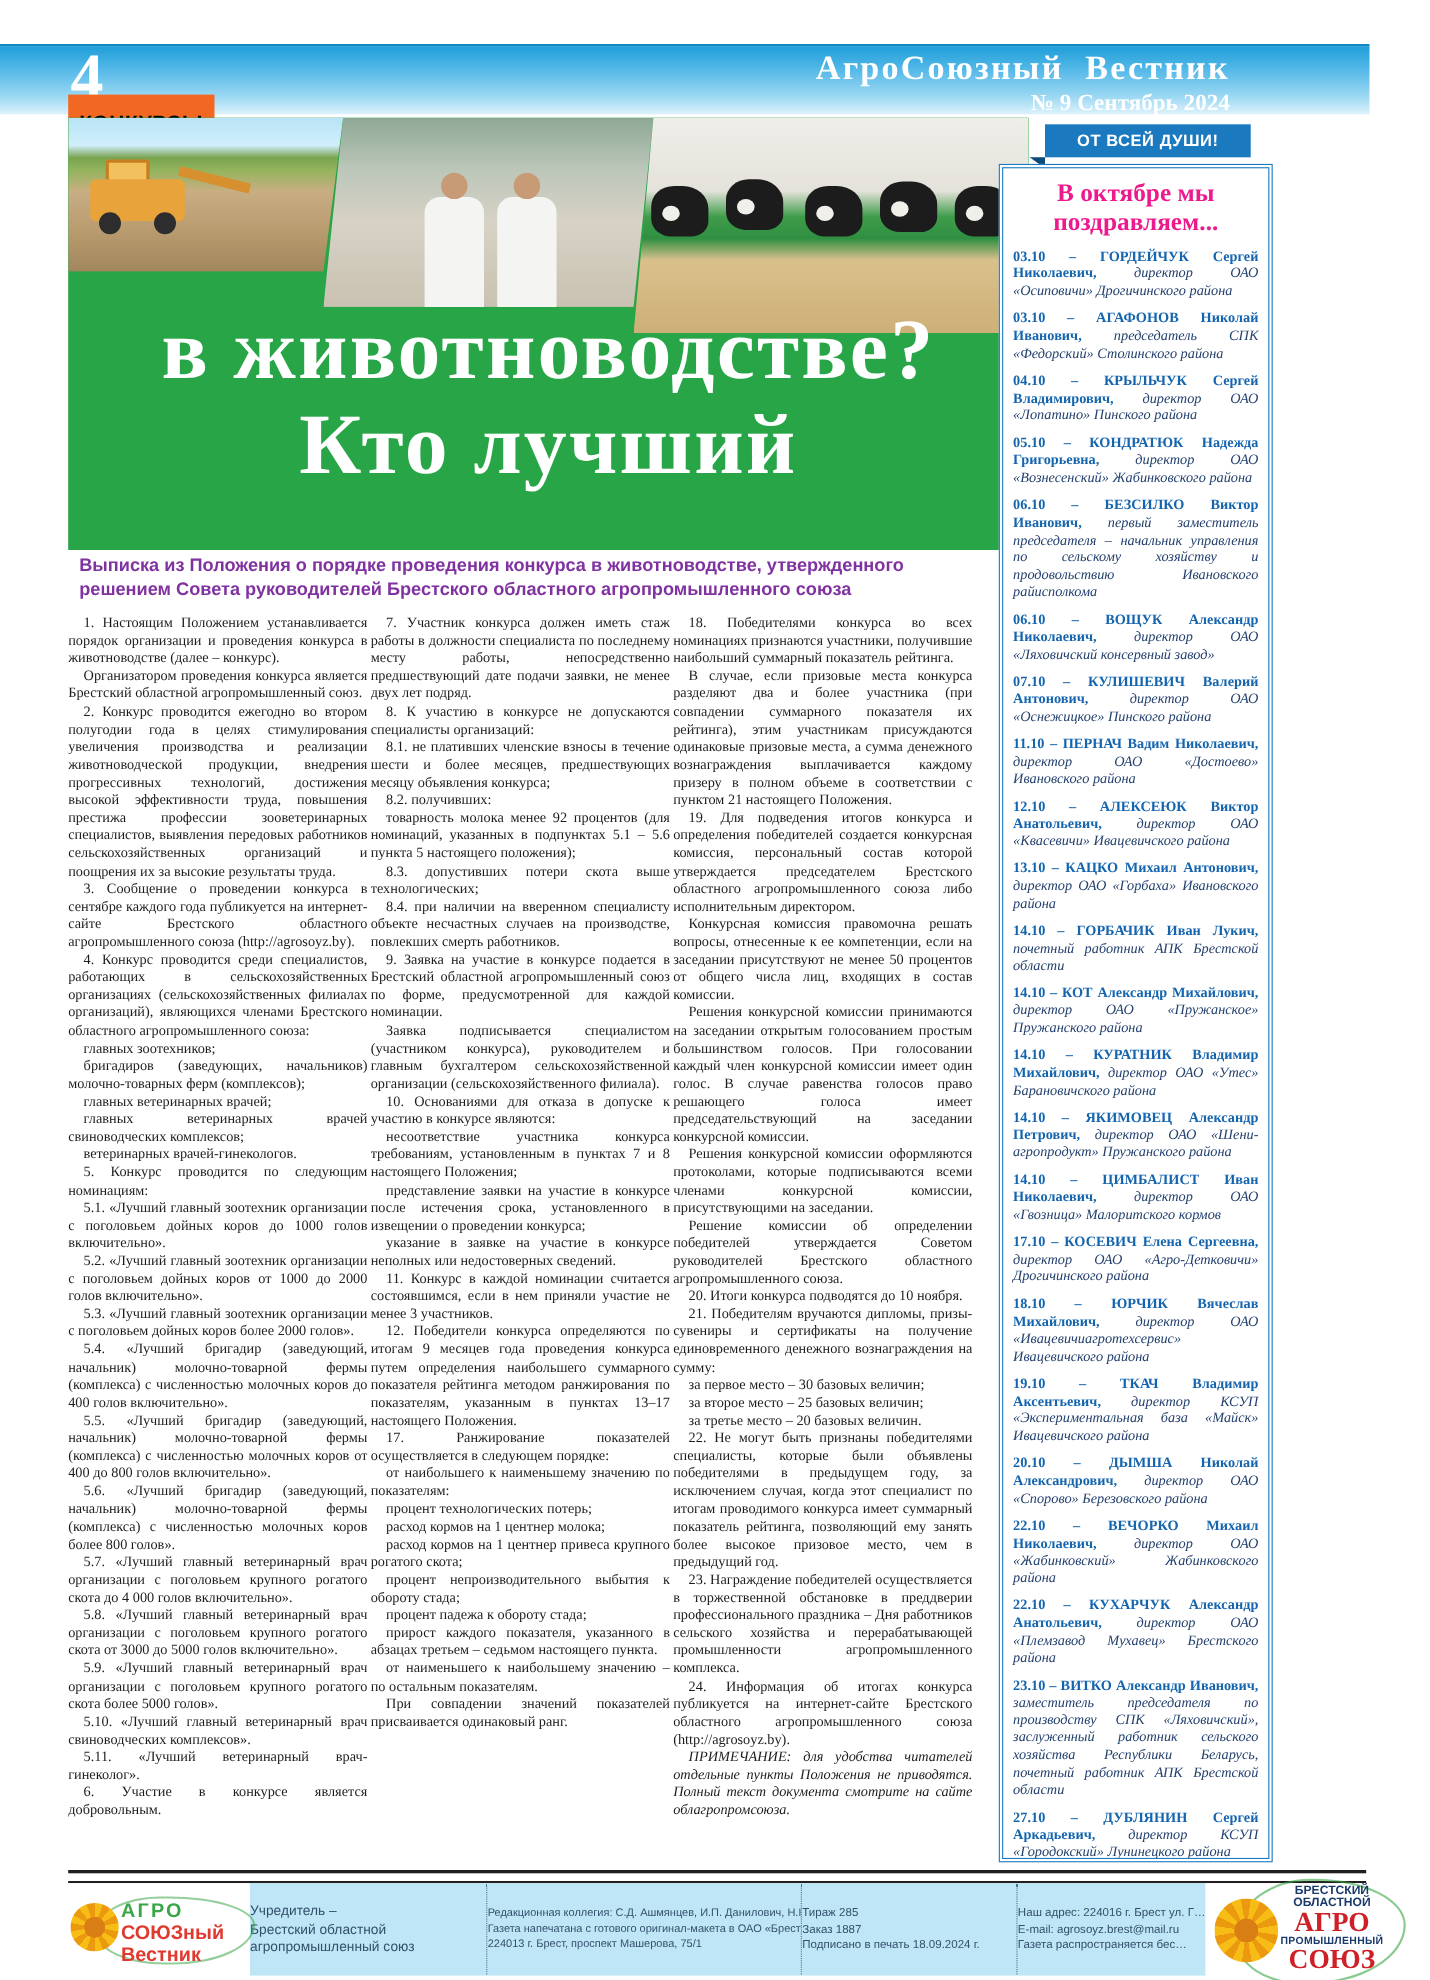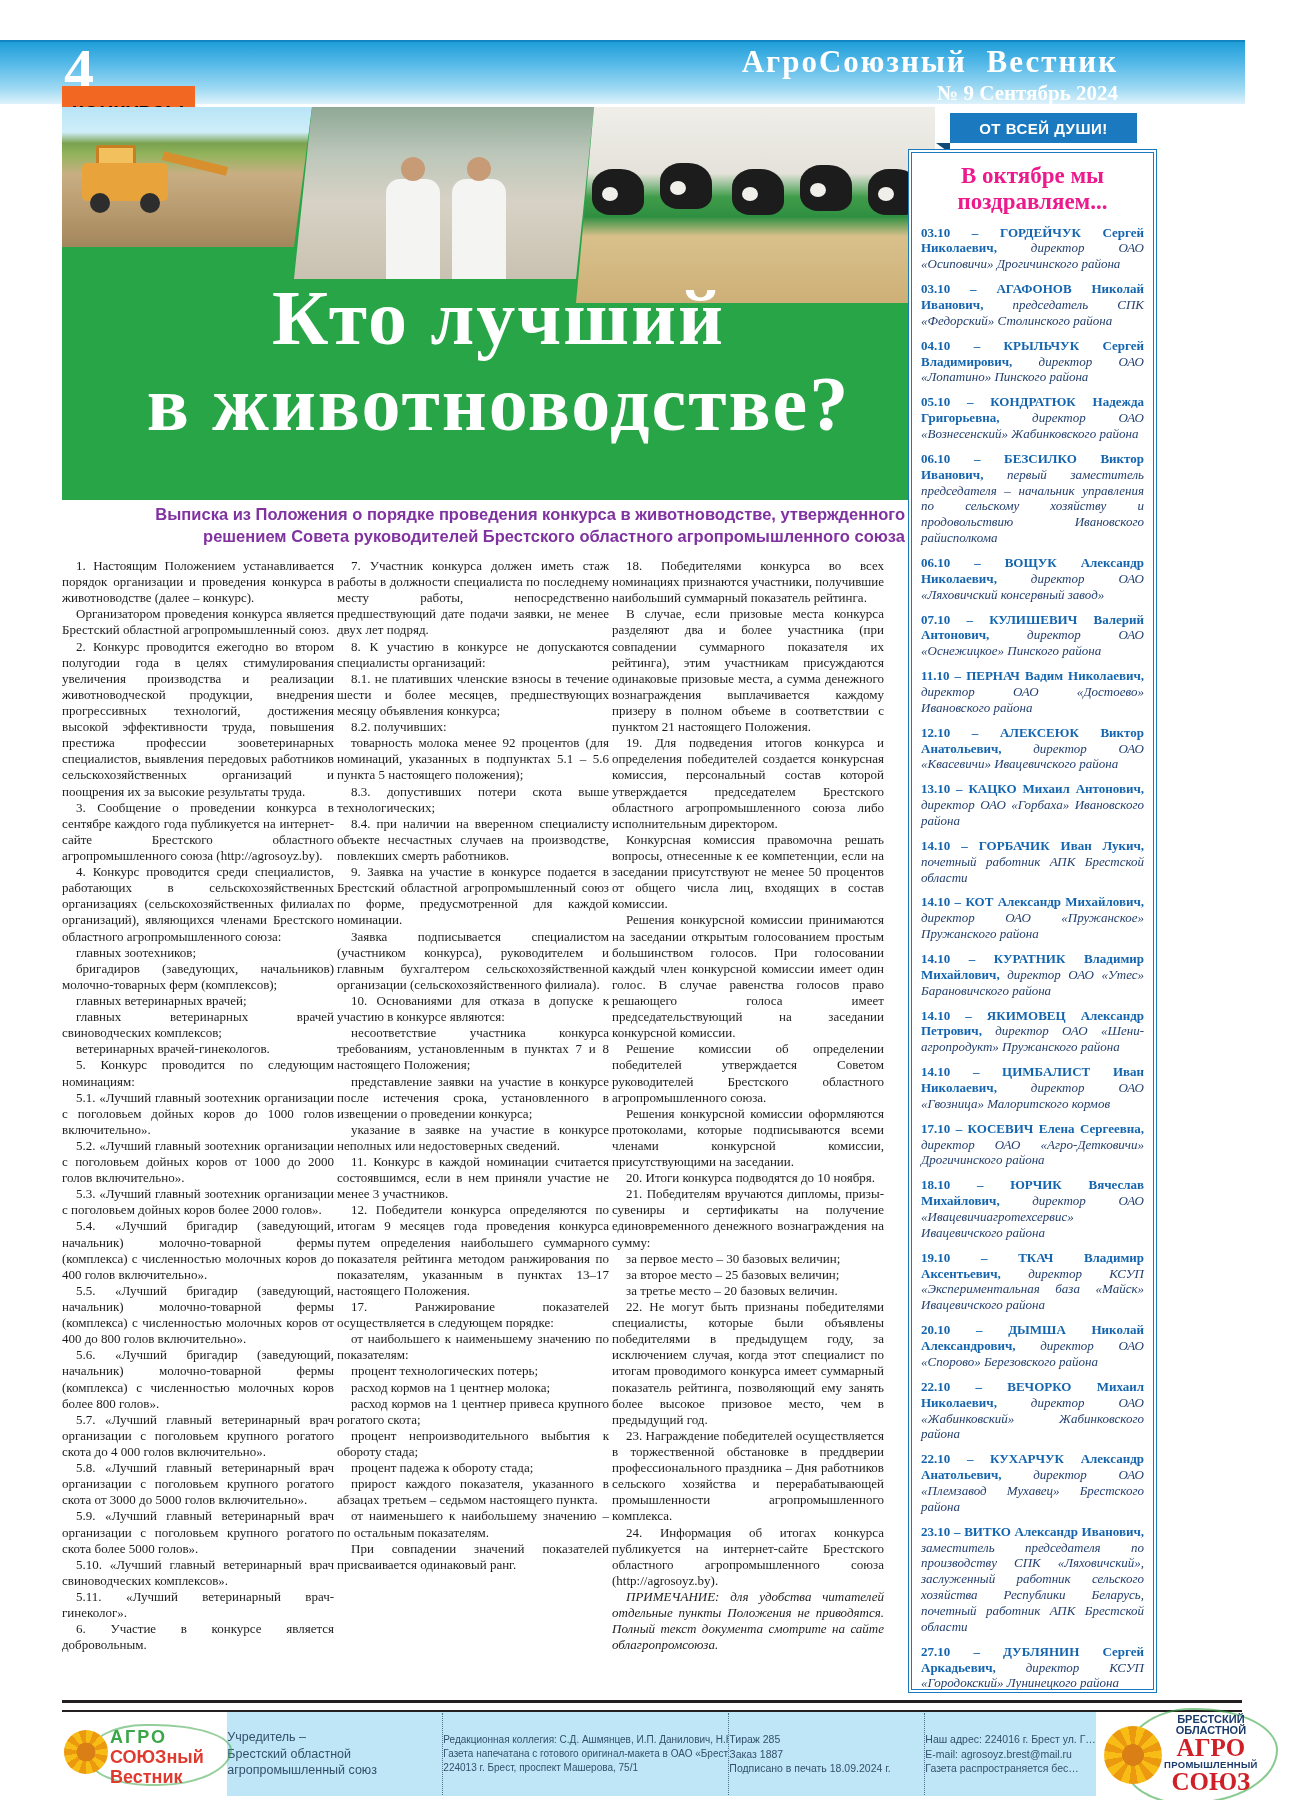--- a/index.html
+++ b/index.html
@@ -37,21 +37,21 @@
   .vet .head{position:absolute;top:-22px;left:15px;width:24px;height:24px;background:#c89b77;border-radius:50%;}
   .ph3{left:514px;width:359px;height:196px;
        background:linear-gradient(180deg,#efeee9 0%,#e4e2da 34%,#3f9c4a 46%,#2f8f41 56%,#d9c08b 66%,#cdb077 100%);
        clip-path:polygon(18px 0,100% 0,100% 100%,0 100%);}
   .cow{position:absolute;top:62px;width:52px;height:46px;background:#1c1c1c;border-radius:40% 45% 30% 35%;}
   .cow:after{content:"";position:absolute;left:10px;top:18px;width:16px;height:14px;background:#f0efe9;border-radius:50%;}
   .cow.c1{left:16px}.cow.c2{left:84px;top:56px}.cow.c3{left:156px}.cow.c4{left:224px;top:58px}.cow.c5{left:292px}
   .headline{position:absolute;left:0;right:0;top:168px;text-align:center;color:#fff;
             font-family:"Liberation Serif",serif;font-weight:bold;font-size:78px;line-height:86px;letter-spacing:2px;}
   
-  .subtitle{position:absolute;left:72px;top:504px;width:833px;text-align:right;color:#8032a0;
+  .subtitle{position:absolute;left:72px;top:504px;width:833px;text-align:left;color:#8032a0;
             font-family:"Liberation Sans",sans-serif;font-weight:bold;font-size:16.5px;line-height:1.32;}
   
   .columns{position:absolute;left:62px;top:558px;width:845px;height:1136px;display:flex;gap:3px;overflow:hidden;}
   .col{width:272px;overflow:hidden;}
   .para{margin:0;text-indent:14px;text-align:justify;font-size:13px;line-height:1.24;
         font-family:"Liberation Serif",serif;}
   .para.italic{font-style:italic;}
   
   .sidebar{position:absolute;left:908px;top:113px;width:229px;height:1574px;}
   .sb-header{position:absolute;left:42px;top:0;right:0;height:30px;background:#1b79c0;color:#fff;
@@ -129,22 +129,22 @@
         </div>
     </div>
     <div class="ph ph3">
       <div class="cow c1"></div>
       <div class="cow c2"></div>
       <div class="cow c3"></div>
       <div class="cow c4"></div>
       <div class="cow c5"></div>
     </div>
     <div class="headline">
+      <div>в животноводстве?</div>
       <div>Кто лучший</div>
-      <div>в животноводстве?</div>
     </div>
   </div>
 
   <div class="subtitle">Выписка из Положения о порядке проведения конкурса в животноводстве, утвержденного решением Совета руководителей Брестского областного агропромышленного союза</div>
 
   <div class="columns">
     <div class="col">
 
     <p class="para"><span>1. Настоящим Положением устанавливается порядок организации и проведения конкурса в животноводстве (далее – конкурс).</span></p>
         <p class="para"><span>Организатором проведения конкурса является Брестский областной агропромышленный союз.</span></p>
@@ -198,22 +198,22 @@
         <p class="para"><span>от наименьшего к наибольшему значению – по остальным показателям.</span></p>
         <p class="para"><span>При совпадении значений показателей присваивается одинаковый ранг.</span></p>
       </div>
     <div class="col">
 
     <p class="para"><span>18. Победителями конкурса во всех номинациях признаются участники, получившие наибольший суммарный показатель рейтинга.</span></p>
         <p class="para"><span>В случае, если призовые места конкурса разделяют два и более участника (при совпадении суммарного показателя их рейтинга), этим участникам присуждаются одинаковые призовые места, а сумма денежного вознаграждения выплачивается каждому призеру в полном объеме в соответствии с пунктом 21 настоящего Положения.</span></p>
         <p class="para"><span>19. Для подведения итогов конкурса и определения победителей создается конкурсная комиссия, персональный состав которой утверждается председателем Брестского областного агропромышленного союза либо исполнительным директором.</span></p>
         <p class="para"><span>Конкурсная комиссия правомочна решать вопросы, отнесенные к ее компетенции, если на заседании присутствуют не менее 50 процентов от общего числа лиц, входящих в состав комиссии.</span></p>
         <p class="para"><span>Решения конкурсной комиссии принимаются на заседании открытым голосованием простым большинством голосов. При голосовании каждый член конкурсной комиссии имеет один голос. В случае равенства голосов право решающего голоса имеет председательствующий на заседании конкурсной комиссии.</span></p>
+        <p class="para"><span>Решения конкурсной комиссии оформляются протоколами, которые подписываются всеми членами конкурсной комиссии, присутствующими на заседании.</span></p>
         <p class="para"><span>Решение комиссии об определении победителей утверждается Советом руководителей Брестского областного агропромышленного союза.</span></p>
-        <p class="para"><span>Решения конкурсной комиссии оформляются протоколами, которые подписываются всеми членами конкурсной комиссии, присутствующими на заседании.</span></p>
         <p class="para"><span>20. Итоги конкурса подводятся до 10 ноября.</span></p>
         <p class="para"><span>21. Победителям вручаются дипломы, призы-сувениры и сертификаты на получение единовременного денежного вознаграждения на сумму:</span></p>
         <p class="para"><span>за первое место – 30 базовых величин;</span></p>
         <p class="para"><span>за второе место – 25 базовых величин;</span></p>
         <p class="para"><span>за третье место – 20 базовых величин.</span></p>
         <p class="para"><span>22. Не могут быть признаны победителями специалисты, которые были объявлены победителями в предыдущем году, за исключением случая, когда этот специалист по итогам проводимого конкурса имеет суммарный показатель рейтинга, позволяющий ему занять более высокое призовое место, чем в предыдущий год.</span></p>
         <p class="para"><span>23. Награждение победителей осуществляется в торжественной обстановке в преддверии профессионального праздника – Дня работников сельского хозяйства и перерабатывающей промышленности агропромышленного комплекса.</span></p>
         <p class="para"><span>24. Информация об итогах конкурса публикуется на интернет-сайте Брестского областного агропромышленного союза (http://agrosoyz.by).</span></p>
         <p class="para italic"><span>ПРИМЕЧАНИЕ: для удобства читателей отдельные пункты Положения не приводятся. Полный текст документа смотрите на сайте облагропромсоюза.</span></p>
       </div>

